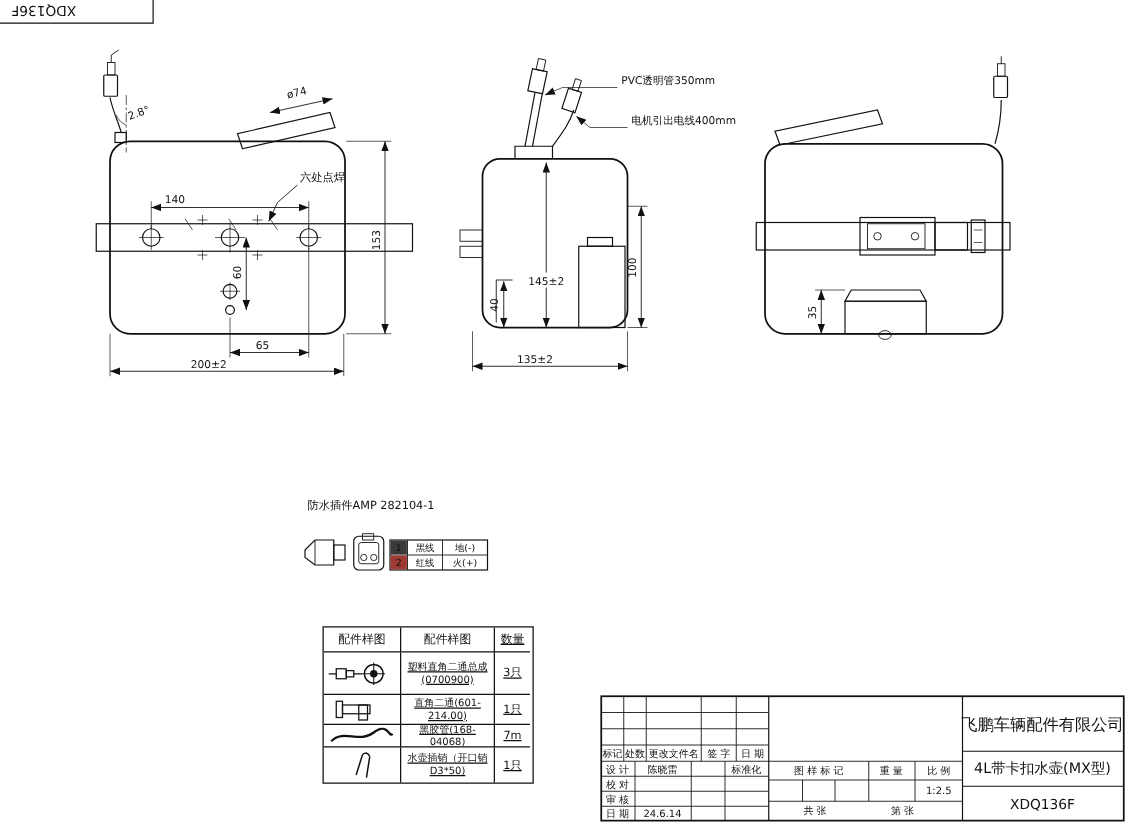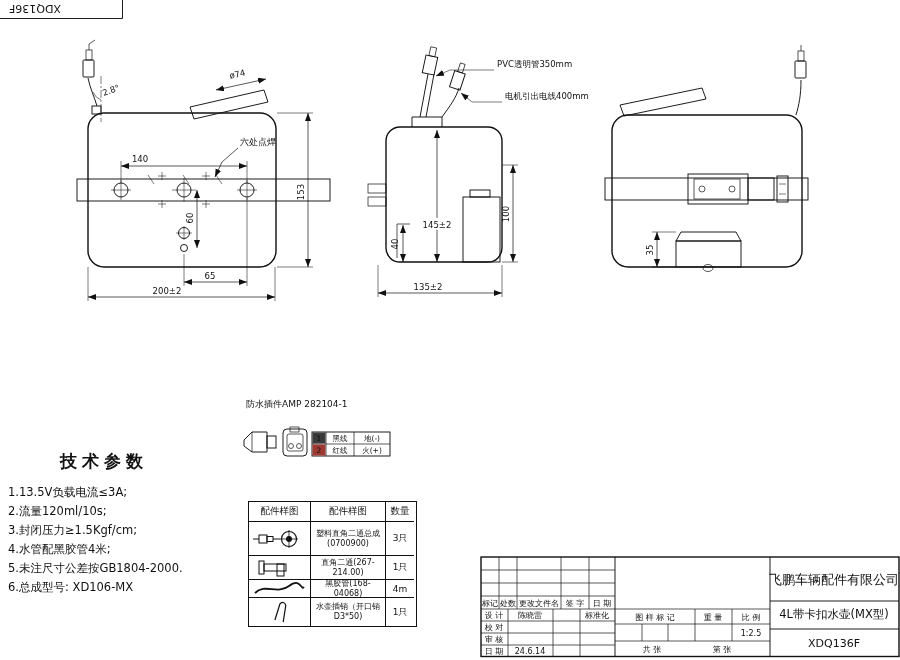--- a/index.html
+++ b/index.html
@@ -14,28 +14,28 @@
   .tb-l{font-size:13px;}
   .thin{stroke:#111;stroke-width:.7;fill:none;}
   .xthin{stroke:#111;stroke-width:.55;fill:none;}
   .thick{stroke:#111;stroke-width:1.4;fill:none;}
   .med{stroke:#111;stroke-width:.95;fill:none;}
   
   .tech{position:absolute;left:8px;top:450px;width:244px;}
   .tech h2{font-size:17px;font-weight:bold;letter-spacing:5px;margin:0 0 10px 52px;}
   .tech .item{font-size:11.5px;line-height:19px;white-space:nowrap;}
   
-  .parts{position:absolute;left:248px;top:501px;width:167px;border:1.3px solid #111;
+  .parts{position:absolute;left:258px;top:501px;width:167px;border:1.3px solid #111;
          display:grid;grid-template-columns:62px 75px 28px;grid-template-rows:20px 34px 24px 18px 28px;}
   .parts>div{border-right:1px solid #111;border-bottom:1px solid #111;
              display:flex;align-items:center;justify-content:center;text-align:center;overflow:hidden;}
-  .parts>div:nth-child(3n){border-right:none;}
+  .parts>div:nth-child(3n){border-right:none;text-decoration:underline;}
   .parts>div:nth-last-child(-n+3){border-bottom:none;}
   .parts .hd{font-size:9.5px;}
-  .parts .nm{font-size:8px;line-height:1.2;padding:0 1px;}
+  .parts .nm{font-size:8px;line-height:1.2;padding:0 1px;text-decoration:underline;}
   .parts .qy{font-size:9px;}
   .parts svg{position:static;}
 </style>
 </head>
 <body>
 
 <div id="sheet">
 
 <svg width="900" height="660" viewBox="0 0 900 660">
   <defs>
@@ -291,29 +291,20 @@
     <line x1="668" y1="624" x2="668" y2="641" class="thin"></line>
     <text x="655" y="619.5" text-anchor="middle" class="tb-s">图 样 标 记</text>
     <text x="713" y="619.5" text-anchor="middle" class="tb-s">重 量</text>
     <text x="751" y="619.5" text-anchor="middle" class="tb-s">比 例</text>
     <text x="751" y="635.5" text-anchor="middle" class="tb-s">1:2.5</text>
     <text x="652" y="651.5" text-anchor="middle" class="tb-s">共  张</text>
     <text x="722" y="651.5" text-anchor="middle" class="tb-s">第  张</text>
   </g>
 </svg>
 
-<div class="tech">
-  <h2>技术参数</h2>
-  <div class="item">1.13.5V负载电流≤3A;</div>
-  <div class="item">2.流量120ml/10s;</div>
-  <div class="item">3.封闭压力≥1.5Kgf/cm;</div>
-  <div class="item">4.水管配黑胶管4米;</div>
-  <div class="item">5.未注尺寸公差按GB1804-2000.</div>
-  <div class="item">6.总成型号: XD106-MX</div>
-</div>
 
 <div class="parts">
   <div class="hd">配件样图</div>
   <div class="hd">配件样图</div>
   <div class="hd">数量</div>
 
   <div>
     <svg width="58" height="28" viewBox="0 0 58 28">
       <polyline points="2,14 8,14" stroke="#111" stroke-width="1" fill="none"></polyline>
       <rect x="8" y="10" width="8" height="8" fill="none" stroke="#111" stroke-width="1"></rect>
@@ -328,30 +319,30 @@
   <div class="nm">塑料直角二通总成(0700900)</div>
   <div class="qy">3只</div>
 
   <div>
     <svg width="58" height="20" viewBox="0 0 58 20">
       <rect x="8" y="3" width="5" height="13" fill="none" stroke="#111" stroke-width="1"></rect>
       <rect x="13" y="6" width="22" height="7" fill="none" stroke="#111" stroke-width="1"></rect>
       <rect x="26" y="6" width="7" height="12" fill="none" stroke="#111" stroke-width="1"></rect>
     </svg>
   </div>
-  <div class="nm">直角二通(267-214.00)</div>
+  <div class="nm">直角二通(601-214.00)</div>
   <div class="qy">1只</div>
 
   <div>
     <svg width="58" height="14" viewBox="0 0 58 14">
       <path d="M4,11 C14,1 26,13 38,4 S50,9 53,5" fill="none" stroke="#111" stroke-width="1.8"></path>
     </svg>
   </div>
   <div class="nm">黑胶管(168-04068)</div>
-  <div class="qy">4m</div>
+  <div class="qy">7m</div>
 
   <div>
     <svg width="58" height="24" viewBox="0 0 58 24">
       <g transform="rotate(14 29 12)">
         <path d="M27,4 q3,-4 6,0" fill="none" stroke="#111" stroke-width="1.2"></path>
         <line x1="27" y1="4" x2="26" y2="21" stroke="#111" stroke-width="1.2"></line>
         <line x1="33" y1="4" x2="34.5" y2="21" stroke="#111" stroke-width="1.2"></line>
       </g>
     </svg>
   </div>

